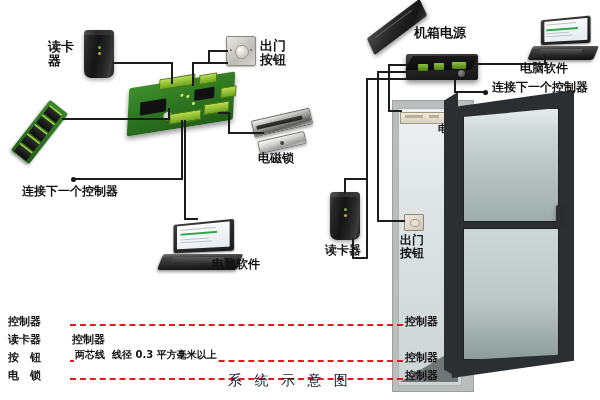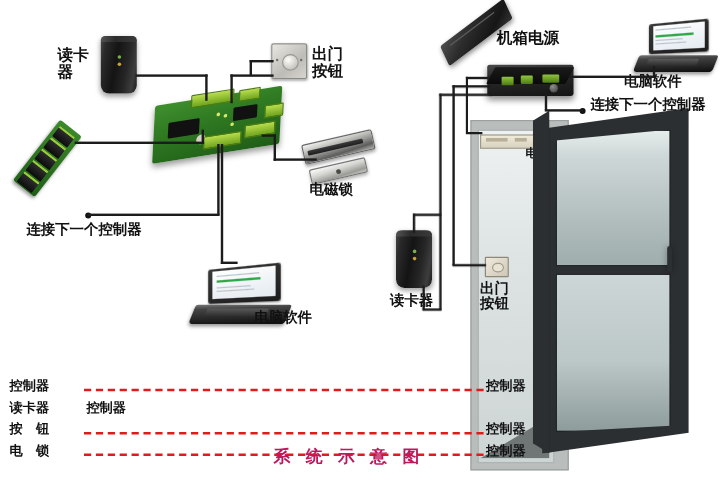--- a/index.html
+++ b/index.html
@@ -277,22 +277,22 @@
     font-size:11px;
     font-weight:bold;
     color:#111;
     padding-left:2px;
     white-space:pre;
   }
   #figure-title{
     position:absolute;
     left:228px; top:372px;
     font-size:14px;
-    font-weight:bold;
-    color:#be185d;
+    font-weight:normal;
+    color:#0f172a;
     letter-spacing:4px;
     white-space:pre;
   }
 </style>
 </head>
 <body>
 
 <div id="root">
 
   <div class="reader" style="left:84px;top:30px;width:30px;height:48px;">
@@ -464,20 +464,21 @@
 
     <div class="lgrow">
       <div class="lg-left">读卡器</div>
       <div class="lg-right">控制器</div>
     </div>
 
     <div class="lgrow">
       <div class="lg-left">按　钮</div>
       <div class="lg-mid">
         <div class="lg-dash"></div>
+        <div class="lg-txt">两芯线  线径 0.3 平方毫米以上</div>
       </div>
       <div class="lg-right">控制器</div>
     </div>
 
     <div class="lgrow">
       <div class="lg-left">电　锁</div>
       <div class="lg-mid">
         <div class="lg-dash"></div>
       </div>
       <div class="lg-right">控制器</div>

